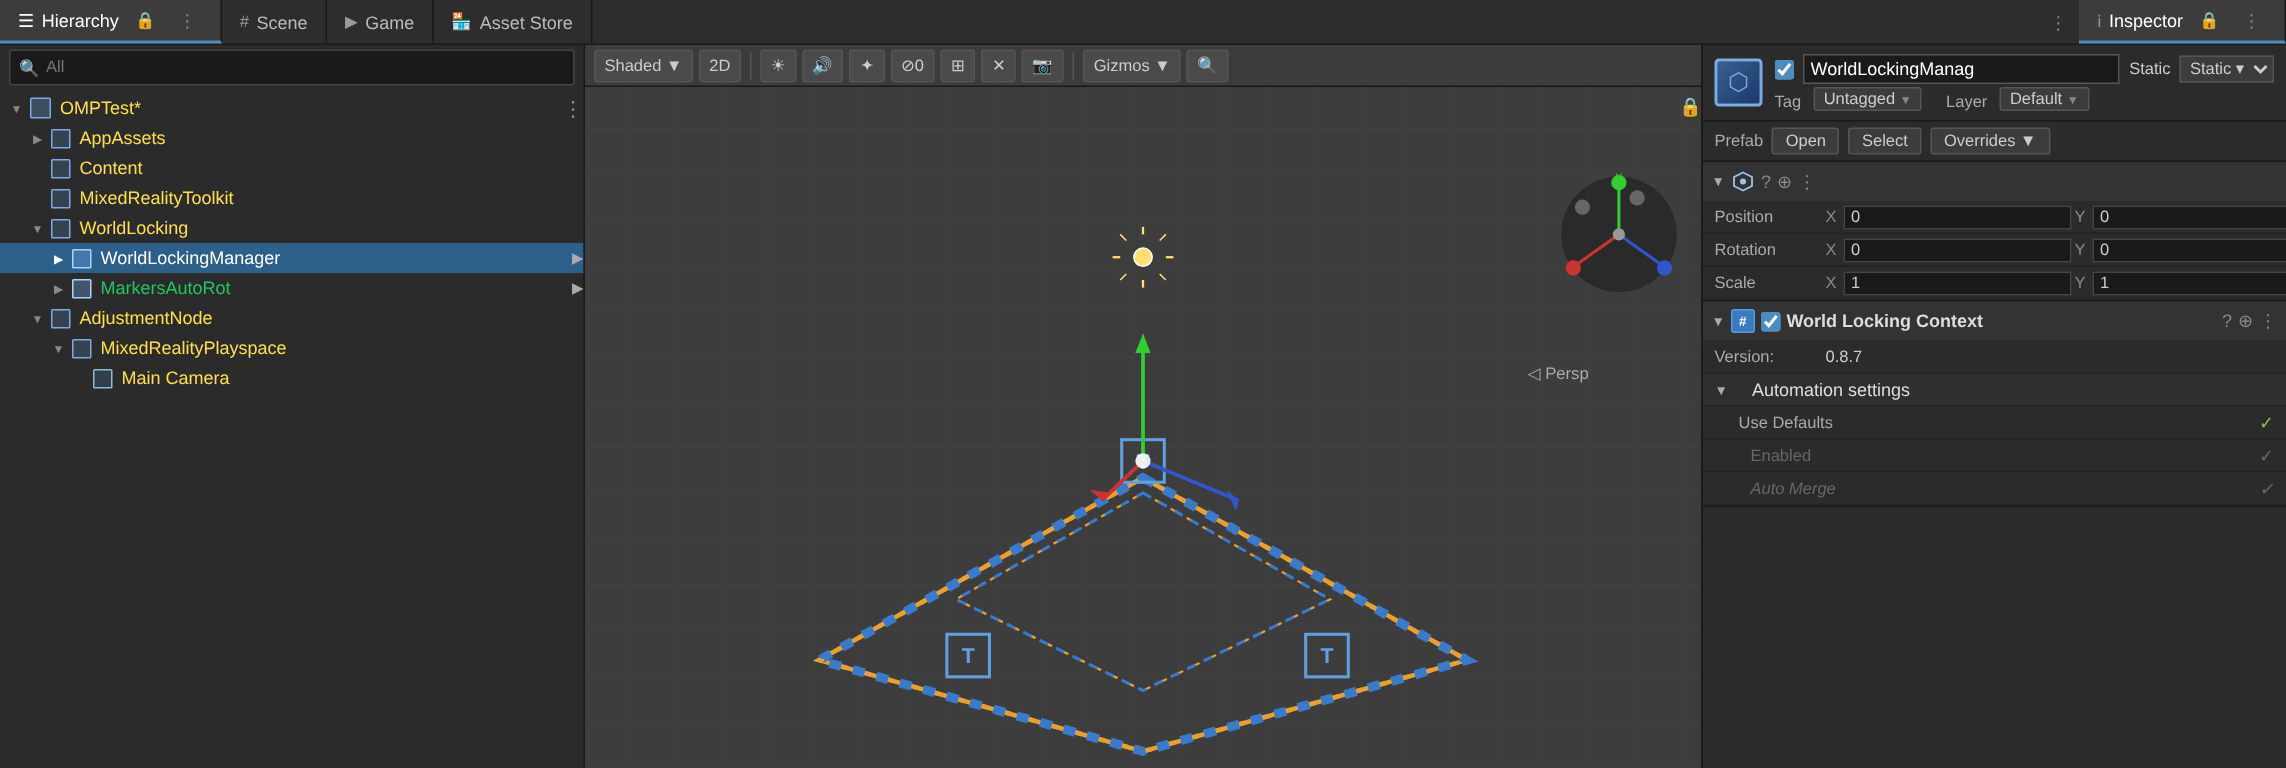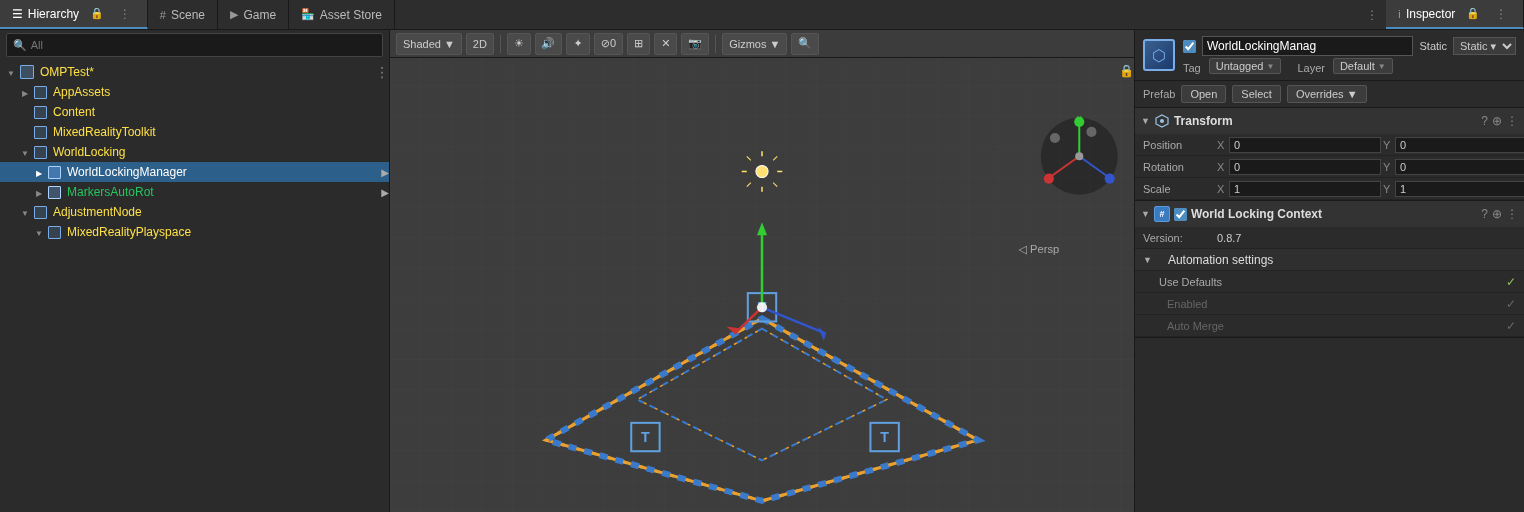--- a/index.html
+++ b/index.html
@@ -476,20 +476,25 @@
         <span class="tree-icon icon-cube-sm"></span>
         <span class="tree-label" style="margin-left:4px;">AdjustmentNode</span>
       </div>
 
       <div class="tree-item indent2">
         <span class="tree-arrow"><span class="arrow-down"></span></span>
         <span class="tree-icon icon-cube-sm"></span>
         <span class="tree-label" style="margin-left:4px;">MixedRealityPlayspace</span>
       </div>
 
+      <div class="tree-item indent3">
+        <span class="tree-arrow" style="width:14px;"></span>
+        <span class="tree-icon" style="border:1.5px solid #8fb8d8; background:rgba(80,140,200,0.2); border-radius:1px; width:13px; height:13px;"></span>
+        <span class="tree-label" style="margin-left:4px;">Main Camera</span>
+      </div>
 
     </div>
   </div>
 
   <div class="scene-panel">
     <div class="scene-toolbar">
       <div class="toolbar-btn">
         <span>Shaded</span>
         <span>▼</span>
       </div>
@@ -636,21 +641,20 @@
 
     <div class="component-section">
       <div class="component-header">
         <span class="component-arrow">▼</span>
         <span class="component-icon">
           <svg width="14" height="14" viewBox="0 0 14 14">
             <path d="M7 1 L13 4 L13 10 L7 13 L1 10 L1 4 Z" fill="none" stroke="#a0c4e8" stroke-width="1.2"></path>
             <circle cx="7" cy="7" r="2" fill="#a0c4e8"></circle>
           </svg>
         </span>
-        <span class="component-name">Transform</span>
         <div class="component-actions">
           <span style="cursor:pointer;">?</span>
           <span style="cursor:pointer;">⊕</span>
           <span style="cursor:pointer;">⋮</span>
         </div>
       </div>
 
       <div class="transform-row">
         <span class="transform-label">Position</span>
         <div class="transform-fields">
@@ -724,21 +728,21 @@
       <div class="checkbox-row">
         <span class="checkbox-label">Use Defaults</span>
         <span class="check-icon">✓</span>
       </div>
 
       <div class="checkbox-row" style="padding-left:32px;">
         <span class="checkbox-label" style="color:#666;">Enabled</span>
         <span class="check-icon" style="color:#666;">✓</span>
       </div>
 
-      <div class="checkbox-row" style="padding-left:32px;">
+      <div class="checkbox-row" style="padding-left:32px;font-style:italic;">
         <span class="checkbox-label" style="color:#666;">Auto Merge</span>
         <span class="check-icon" style="color:#666;">✓</span>
       </div>
 
     </div>
 
   </div>
 
 </div>
 

